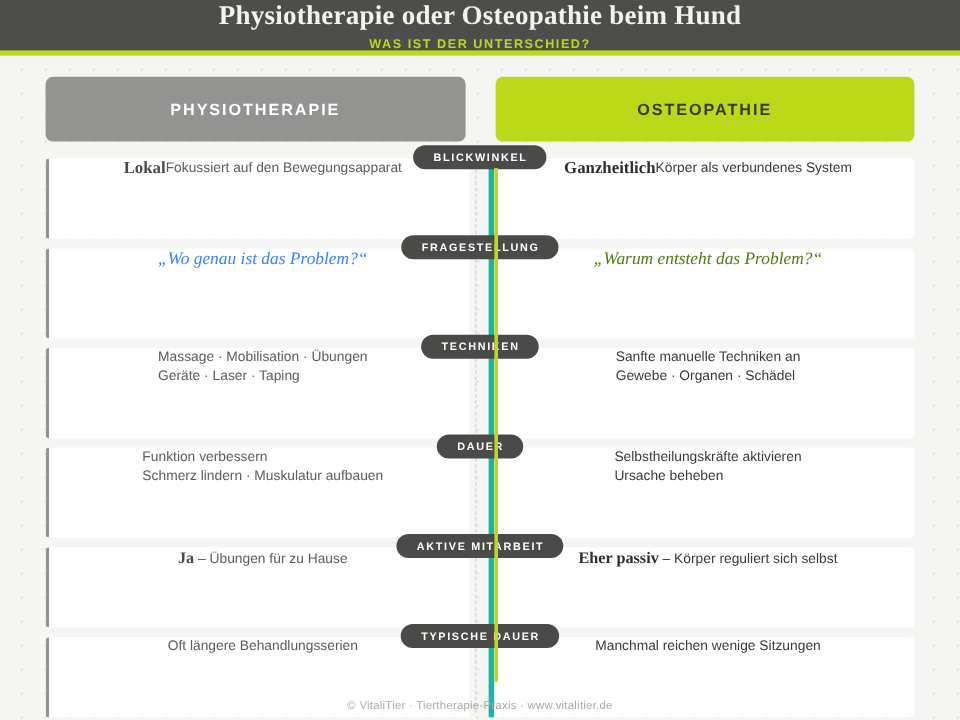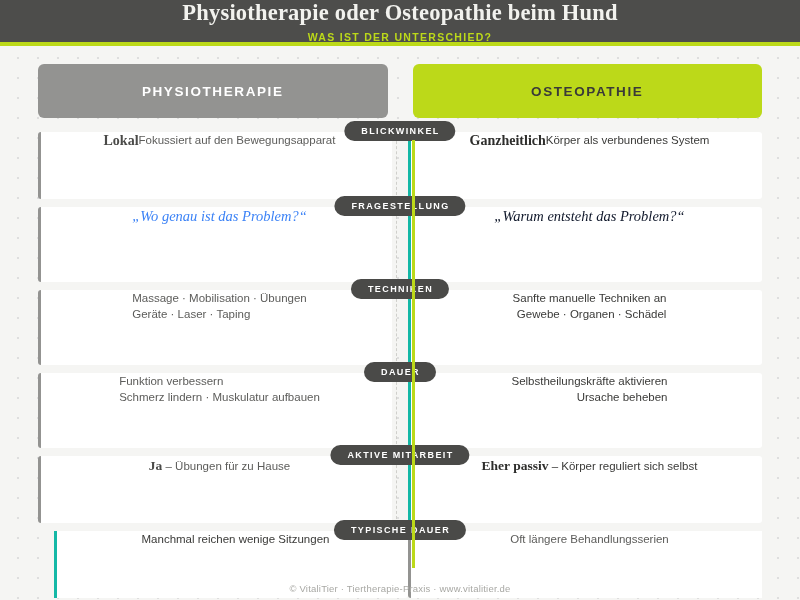--- a/index.html
+++ b/index.html
@@ -91,24 +91,23 @@
     justify-content: center;
     padding-left: 20px;
     padding-right: 14px;
   }
   .card.left {
     border-left: 3px solid #939391;
     border-radius: 3px 0 0 3px;
     margin-right: 0;
   }
   .card.right {
-    border-left: 3px solid #14b8a6;
+    border-left: 5px solid #14b8a6;
     border-radius: 0 3px 3px 0;
     margin-left: 16px;
-    text-align: right;
   }
 
   
   .row-gap-dash {
     position: absolute;
     left: 396px;
     top: 4px;
     bottom: 4px;
     width: 1px;
     border-left: 1px dashed #cfcfcb;
@@ -149,21 +148,21 @@
   .card.left  .sub { color: #5c5c5a; }
   .card.right .sub { color: #3a3a38; }
 
   .quote {
     font-family: "Liberation Serif", serif;
     font-style: italic;
     font-size: 14.5px;
     line-height: 1.3;
   }
   .card.left  .quote { color: #3b82f6; }
-  .card.right .quote { color: #0f172a; }
+  .card.right .quote { color: #4d7c0f; }
 
   .inline-lead {
     font-family: "Liberation Serif", serif;
     font-weight: bold;
     font-size: 13.5px;
   }
   .card.left  .inline-lead { color: #4a4a48; }
   .card.right .inline-lead { color: #2e2e2c; }
   .inline-rest {
     font-size: 11.5px;
@@ -289,29 +288,29 @@
     <div class="card right">
       <div>
         <span class="inline-lead">Eher passiv</span><span class="inline-rest"> – Körper reguliert sich selbst</span>
       </div>
     </div>
   </div>
 
   <div class="row">
     <div class="row-gap-dash"></div>
     <div class="badge">TYPISCHE DAUER</div>
+    <div class="card left">
+      <div class="sub">
+          <span class="line">Oft längere Behandlungsserien</span>
+        </div>
+    </div>
     <div class="card right">
       <div class="sub">
           <span class="line">Manchmal reichen wenige Sitzungen</span>
         </div>
     </div>
-    <div class="card left">
-      <div class="sub">
-          <span class="line">Oft längere Behandlungsserien</span>
-        </div>
-    </div>
   </div>
 
 </div>
 
 <div class="lime-divider"></div>
 
 <div class="footer">© VitaliTier · Tiertherapie-Praxis · www.vitalitier.de</div>
 
 </body></html>

